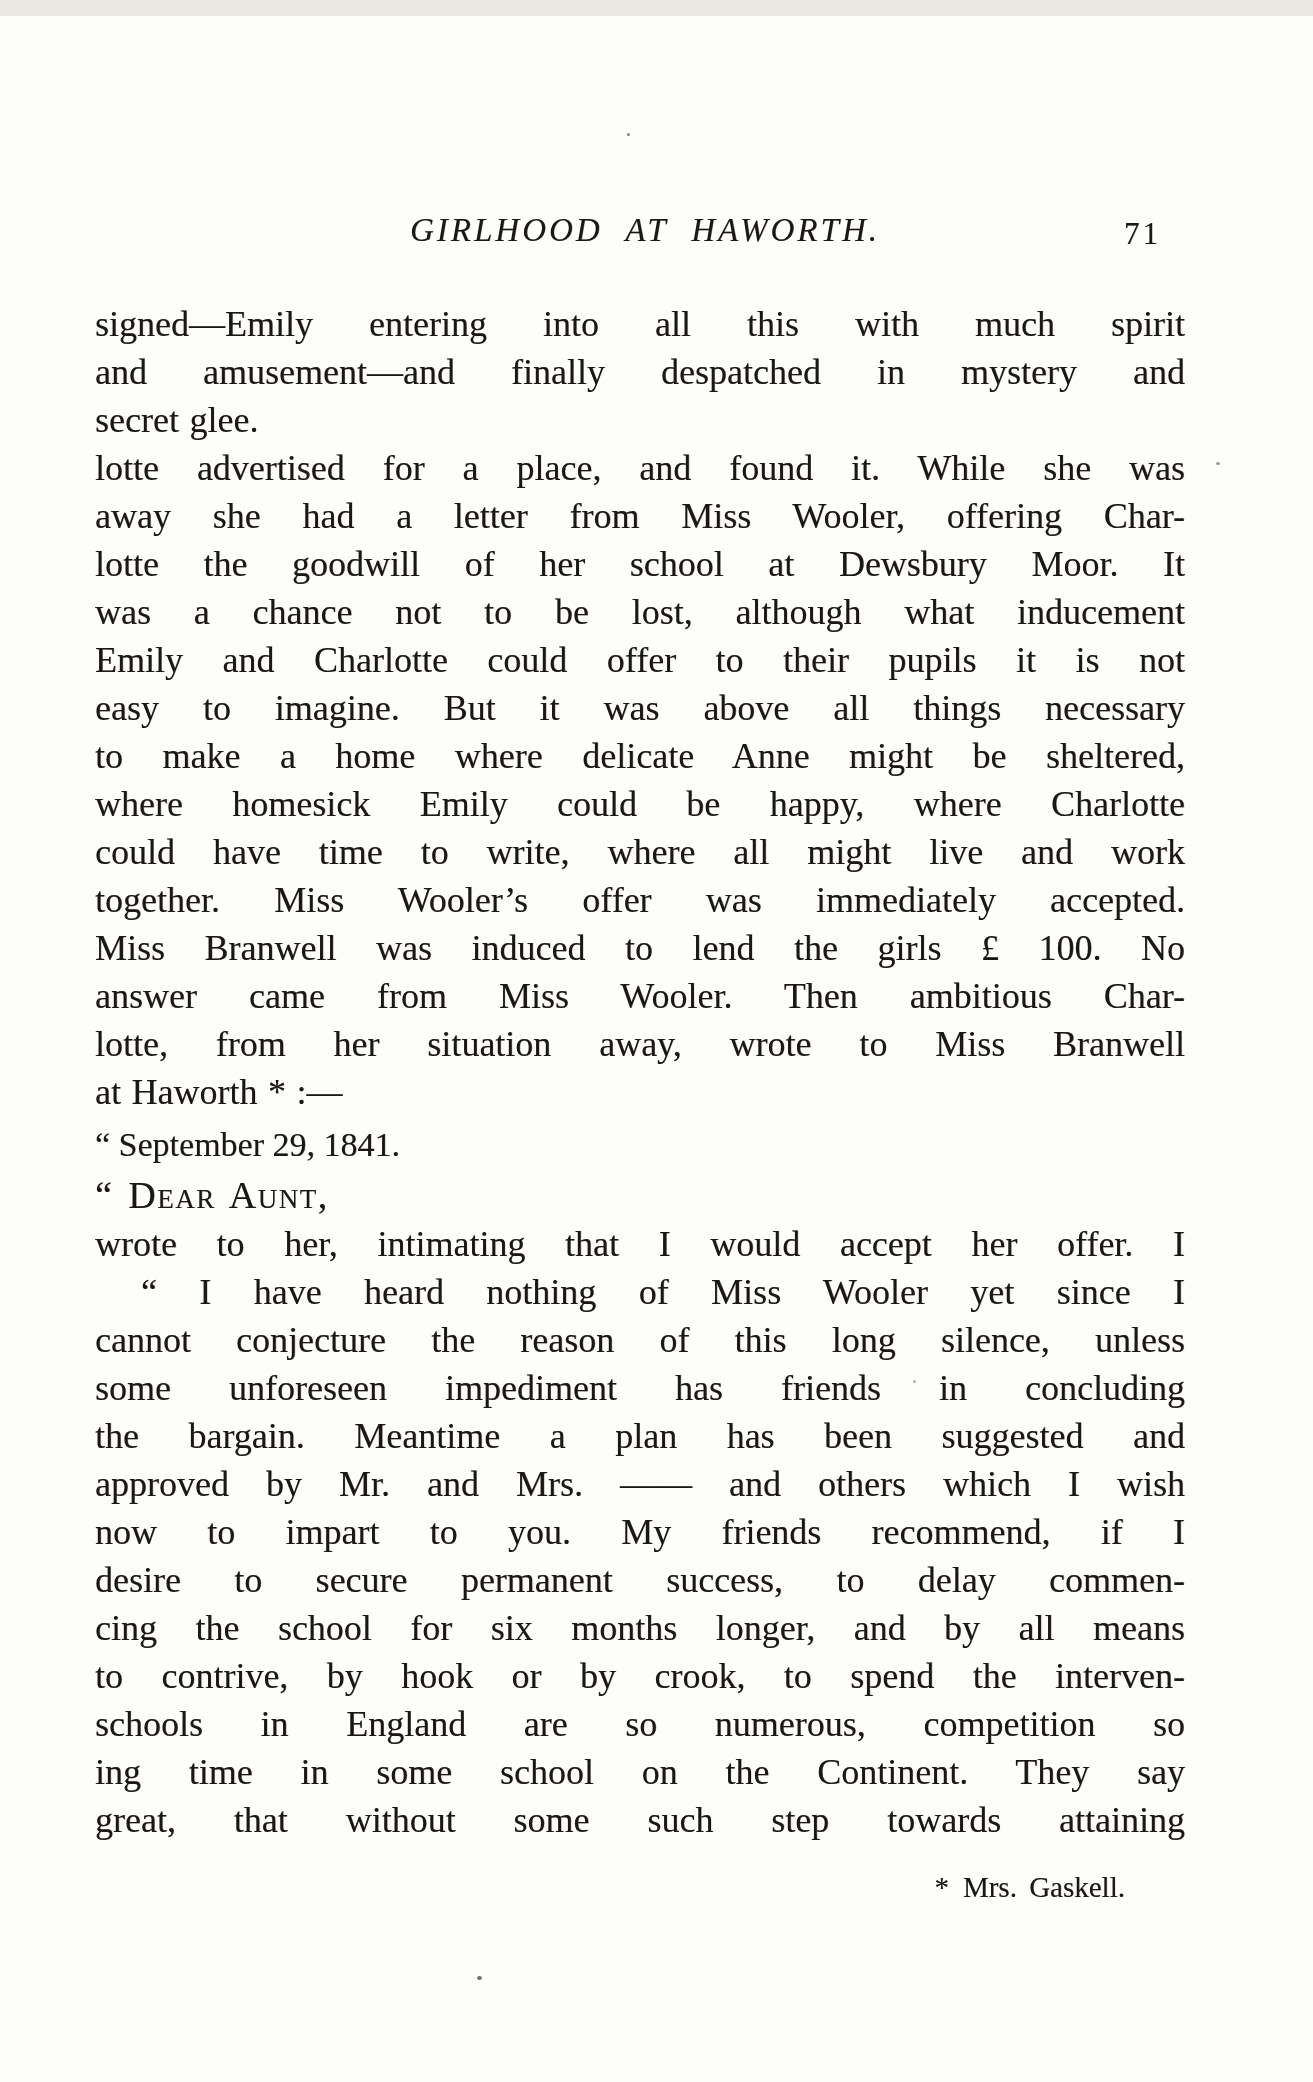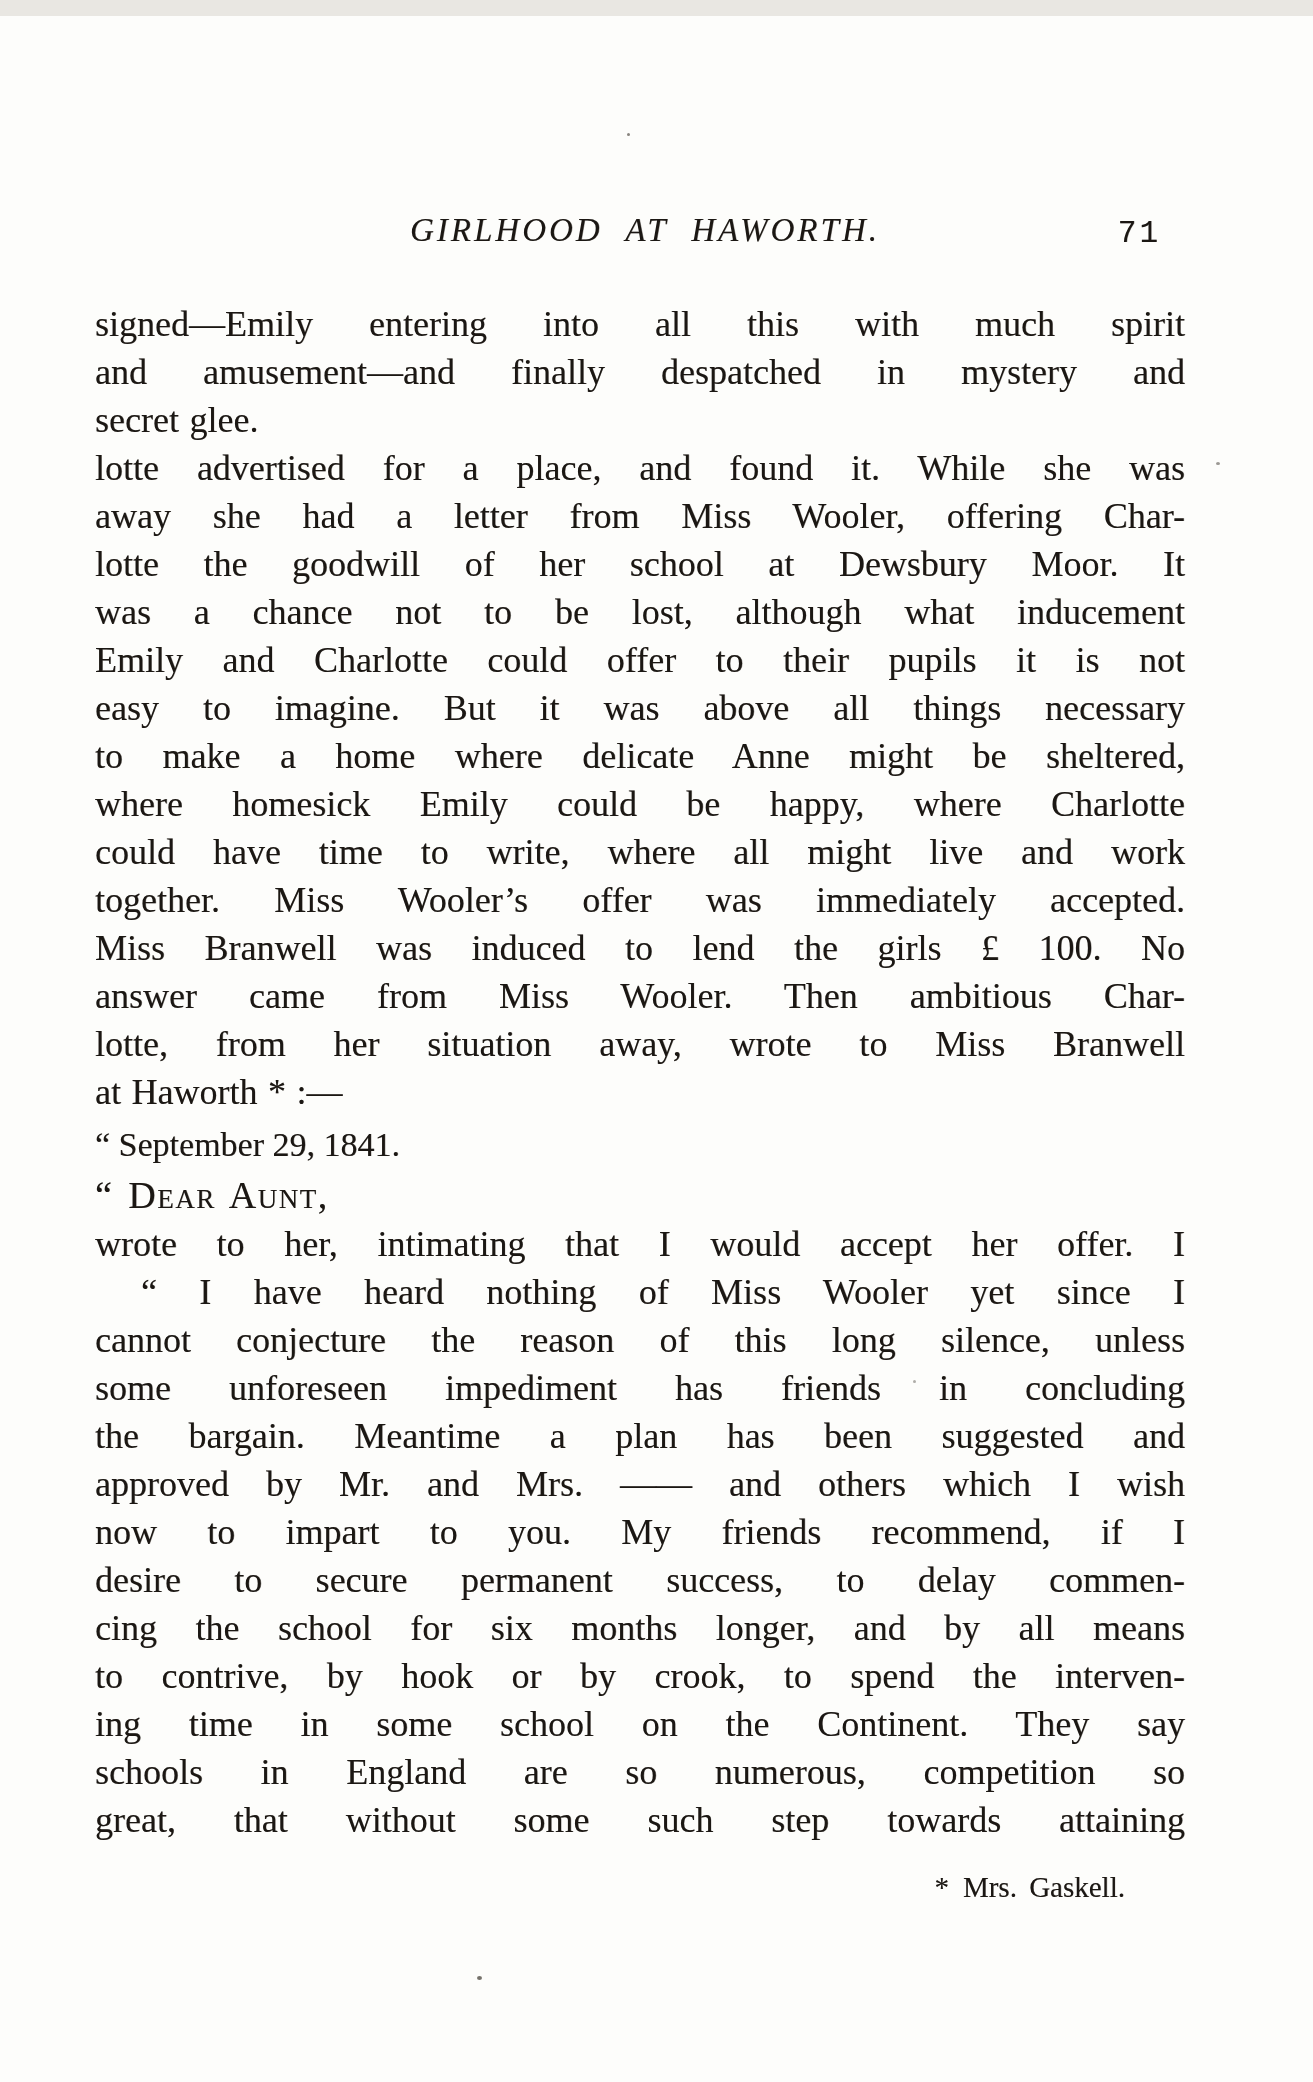--- a/index.html
+++ b/index.html
@@ -32,21 +32,20 @@
     letter-spacing: 3px;
     word-spacing: 12px;
     padding-left: 10px;
   }
   .page-number {
     position: absolute;
     right: 24px;
     top: 4px;
     font-size: 31px;
     letter-spacing: 3px;
-    font-family: Liberation Mono, monospace;
   }
   .para { margin: 0; }
   .line {
     font-size: 36px;
     line-height: 48px;
     text-align: justify;
     text-align-last: justify;
     word-spacing: 1.5px;
     white-space: normal;
   }
@@ -129,22 +128,22 @@
           <div class="line">wrote to her, intimating that I would accept her offer. I</div>
           <div class="line indent">“ I have heard nothing of Miss Wooler yet since I</div>
           <div class="line">cannot conjecture the reason of this long silence, unless</div>
           <div class="line">some unforeseen impediment has friends in concluding</div>
           <div class="line">the bargain. Meantime a plan has been suggested and</div>
           <div class="line">approved by Mr. and Mrs. —— and others which I wish</div>
           <div class="line">now to impart to you. My friends recommend, if I</div>
           <div class="line">desire to secure permanent success, to delay commen-</div>
           <div class="line">cing the school for six months longer, and by all means</div>
           <div class="line">to contrive, by hook or by crook, to spend the interven-</div>
+          <div class="line">schools in England are so numerous, competition so</div>
           <div class="line">ing time in some school on the Continent. They say</div>
-          <div class="line">schools in England are so numerous, competition so</div>
           <div class="line">great, that without some such step towards attaining</div>
         </div>
       </div>
 
     <div class="footnote">
       <span class="marker">*</span><span>Mrs. Gaskell.</span>
     </div>
 
   </div>
 

